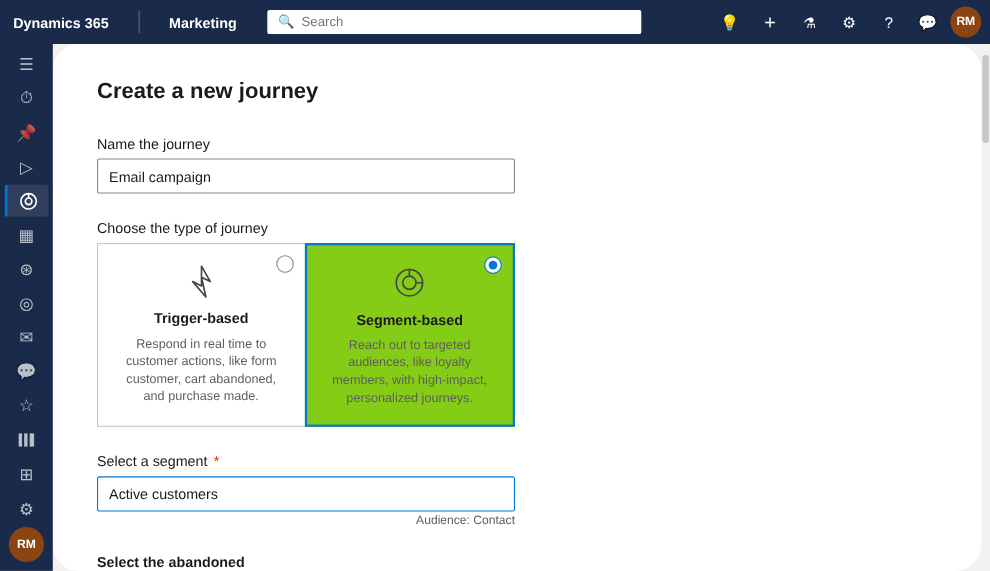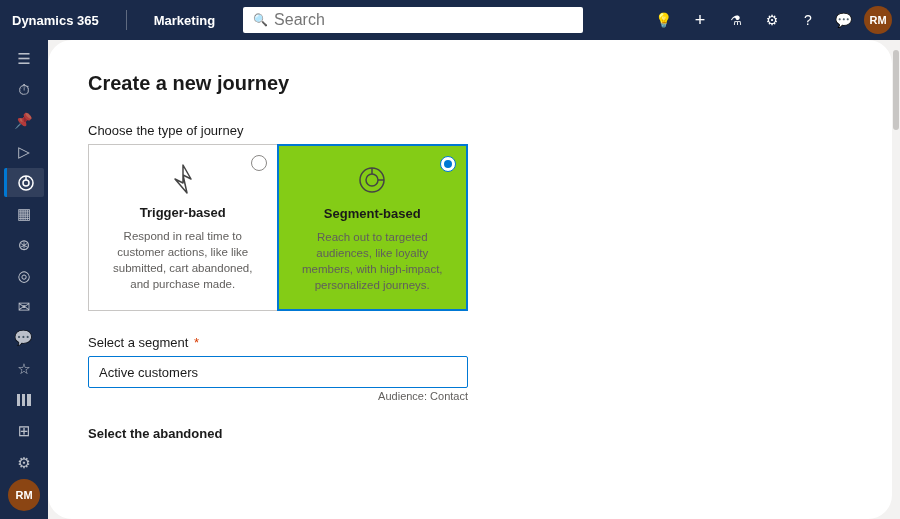--- a/index.html
+++ b/index.html
@@ -43,21 +43,21 @@
       width: 340px;
       font-size: 13px;
       display: flex;
       align-items: center;
       gap: 6px;
       color: #555;
     }
     .search-box input {
       border: none;
       outline: none;
-      font-size: 16px;
+      font-size: 12px;
       color: #b91c1c;
       background: transparent;
       width: 100%;
     }
     .top-nav-icons {
       display: flex;
       align-items: center;
       padding: 0 8px;
       gap: 4px;
     }
@@ -353,34 +353,38 @@
     <div class="sidebar-item">⚙</div>
     <div class="sidebar-bottom">
       <div class="sidebar-avatar">RM</div>
     </div>
   </div>
 
   <div class="content-area">
 
     <h1 class="page-title">Create a new journey</h1>
 
+    <div class="form-section">
+      <label class="form-label">Name the journey</label>
+      <input type="text" class="form-input" value="Email campaign" style="">
+    </div>
 
     <div class="form-section">
       <label class="form-label">Choose the type of journey</label>
       <div class="journey-type-row">
 
         <div class="journey-card">
           <div class="card-radio"></div>
           <div class="card-icon">
             <svg width="36" height="36" viewBox="0 0 36 36" fill="none">
               <path d="M18 4 L26 18 L18 14 L22 32 L10 18 L18 22 Z" stroke="#444" stroke-width="1.5" fill="none" stroke-linejoin="round"></path>
             </svg>
           </div>
           <div class="card-title">Trigger-based</div>
-          <div class="card-desc">Respond in real time to customer actions, like like submitted, cart abandoned, and purchase made.</div>
+          <div class="card-desc">Respond in real time to customer actions, like form customer, cart abandoned, and purchase made.</div>
         </div>
 
         <div class="journey-card selected">
           <div class="card-radio checked"></div>
           <div class="card-icon">
             <svg width="36" height="36" viewBox="0 0 36 36" fill="none">
               <circle cx="18" cy="18" r="12" stroke="#444" stroke-width="1.5" fill="none"></circle>
               <circle cx="18" cy="18" r="6" stroke="#444" stroke-width="1.5" fill="none"></circle>
               <line x1="18" y1="6" x2="18" y2="12" stroke="#444" stroke-width="1.5"></line>
               <line x1="24" y1="18" x2="30" y2="18" stroke="#444" stroke-width="1.5"></line>

